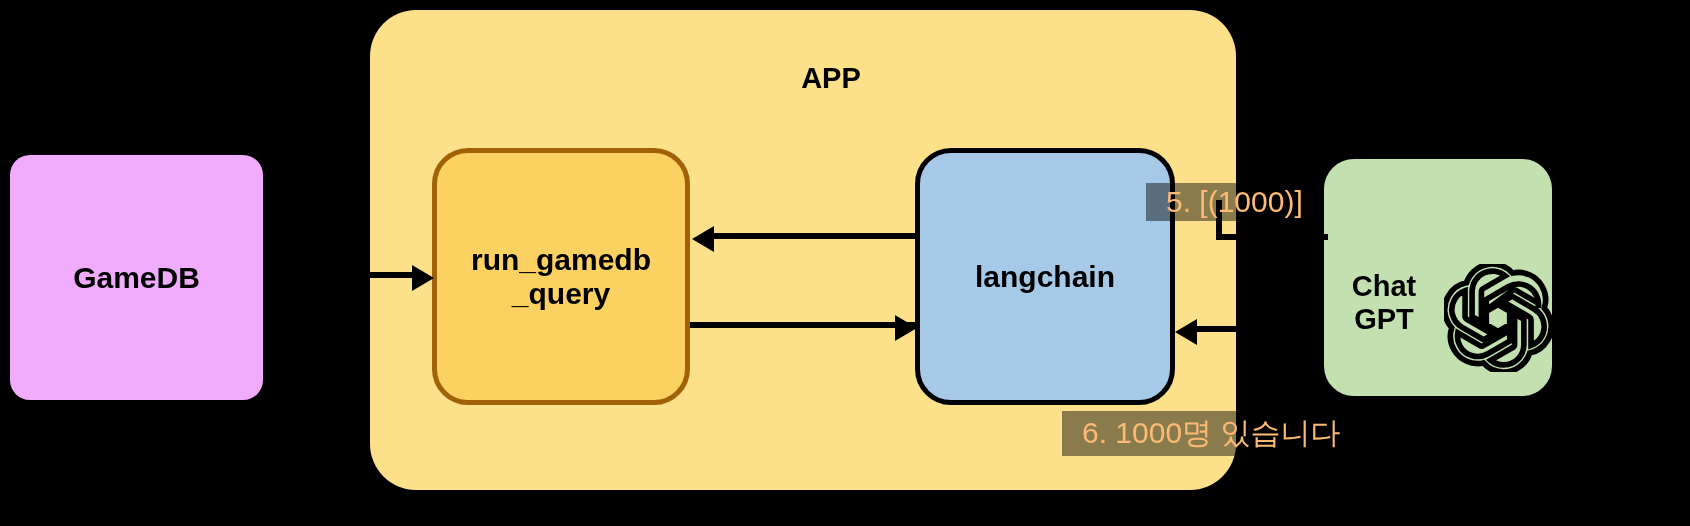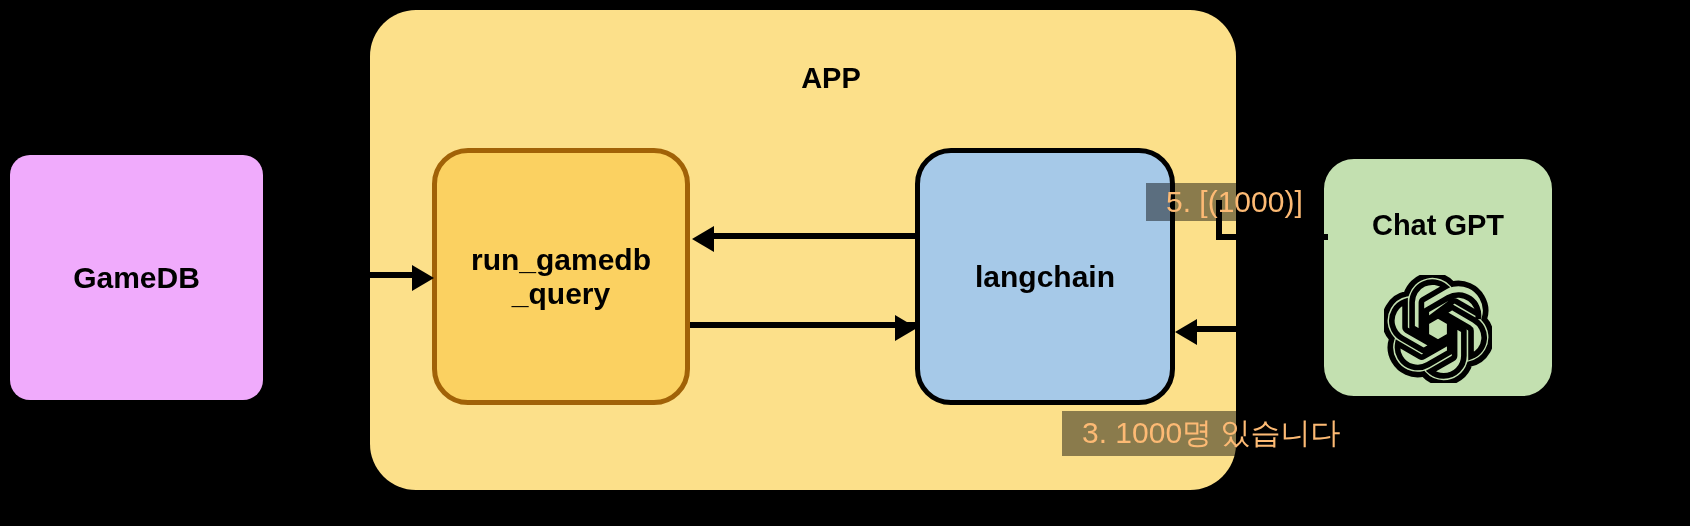--- a/index.html
+++ b/index.html
@@ -85,21 +85,21 @@
   }
 
   #chatgpt-node {
     left: 1320px;
     top: 155px;
     width: 236px;
     height: 245px;
     background: #c3e0b0;
     border: 4px solid #000000;
     border-radius: 34px;
-    flex-direction: column;
+    flex-direction: row;
     justify-content: flex-start;
     padding-top: 50px;
   }
   #chatgpt-label {
     font-size: 29px;
     font-weight: bold;
     color: #000000;
   }
   #openai-logo {
     margin-top: 16px;
@@ -196,15 +196,15 @@
   <div id="edge-rq-to-lc-line" class="edge-line h-line"></div>
   <div id="edge-rq-to-lc-head" class="arrowhead arrow-right"></div>
 
   <div id="edge-lc-riser-v" class="edge-line v-line"></div>
   <div id="edge-lc-riser-h" class="edge-line h-line"></div>
 
   <div id="edge-gpt-to-lc-line" class="edge-line h-line"></div>
   <div id="edge-gpt-to-lc-head" class="arrowhead arrow-left"></div>
 
   <div id="step5-label" class="step-label">5. [(1000)]</div>
-  <div id="step6-label" class="step-label">3. 1000명 있습니다</div>
+  <div id="step6-label" class="step-label">6. 1000명 있습니다</div>
 
 </div>
 
 </body></html>

